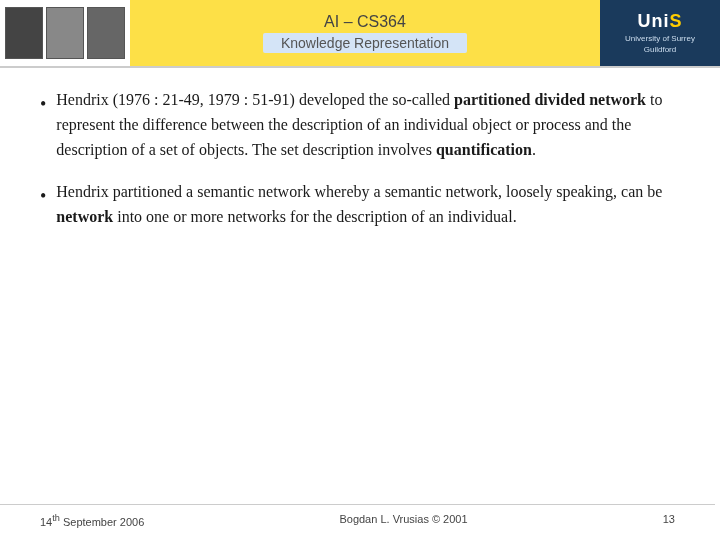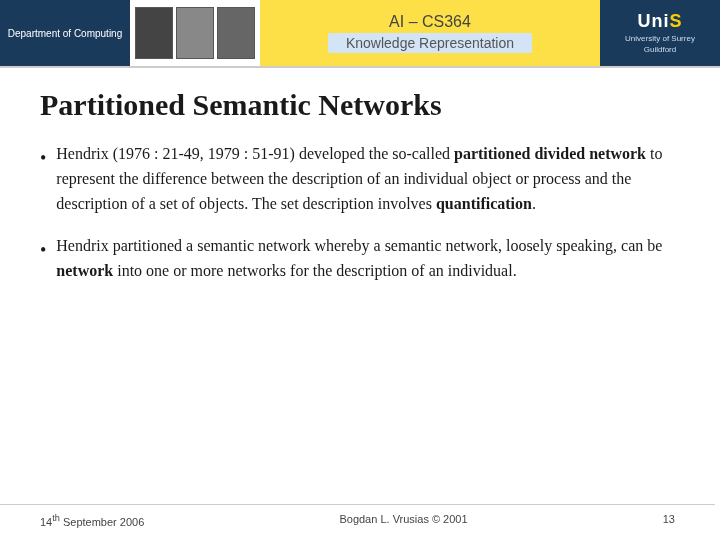--- a/index.html
+++ b/index.html
@@ -170,43 +170,39 @@
     }
 
     .footer-left { font-size: 11px; }
     .footer-center { font-size: 11px; }
     .footer-right { font-size: 11px; }
   </style>
 </head>
 <body>
 
 <div class="header">
-  <div class="header-left">
-    <span class="header-left-text">Department of Computing</span>
-  </div>
 
   <div class="header-photos">
     <div class="photo-placeholder dark"></div>
     <div class="photo-placeholder"></div>
     <div class="photo-placeholder dark" style="background:#666;"></div>
   </div>
 
   <div class="header-center">
     <span class="header-course-title">AI – CS364</span>
     <span class="header-subtitle">Knowledge Representation</span>
   </div>
 
   <div class="header-right">
     <div class="header-right-logo">Uni<span>S</span></div>
     <div class="header-right-sub">University of Surrey<br>Guildford</div>
   </div>
 </div>
 
 <div class="main-content">
-  <div class="slide-title">Partitioned Semantic Networks</div>
 
   <div class="bullet-section">
     <div class="bullet-item">
       <span class="bullet-dot">•</span>
       <span class="bullet-text">
         Hendrix (1976 : 21-49, 1979 : 51-91) developed the so-called <strong>partitioned divided network</strong> to represent the difference between the description of an individual object or process and the description of a set of objects. The set description involves <strong>quantification</strong>.
       </span>
     </div>
   </div>
 

